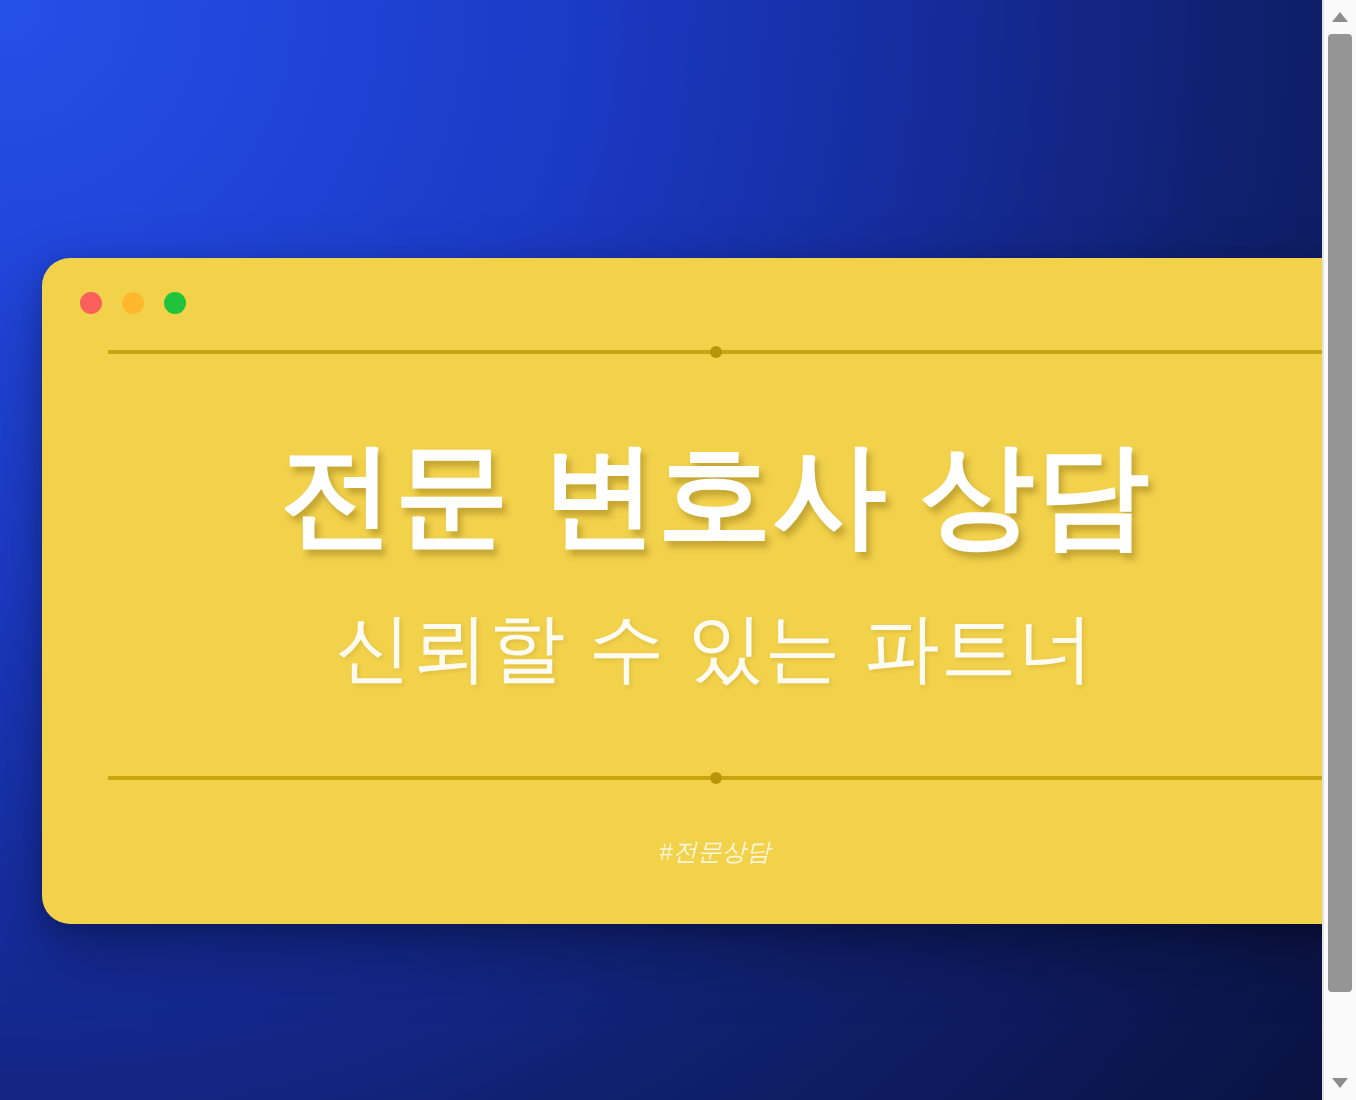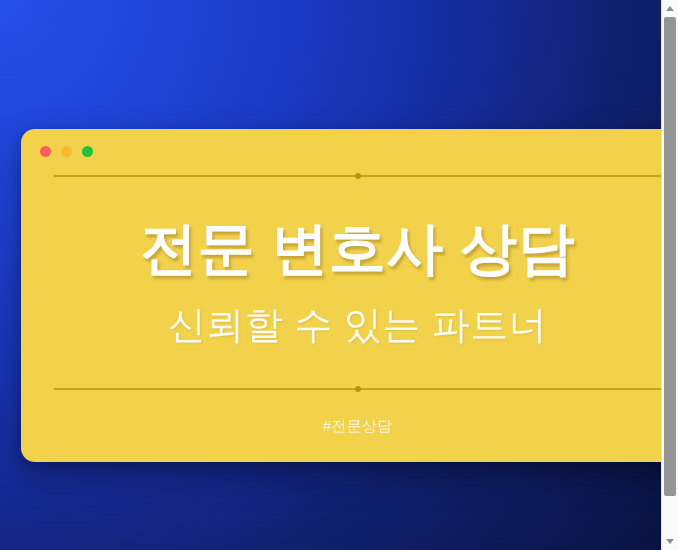--- a/index.html
+++ b/index.html
@@ -139,21 +139,22 @@
 
   
   #hashtag-row {
     flex: none;
     height: 72px;
     display: flex;
     align-items: center;
     justify-content: center;
   }
   #hashtag {
-    font-size: 15px;
+    font-size: 12px;
+    font-style: italic;
     font-weight: 400;
     color: rgba(255, 255, 255, 0.80);
     letter-spacing: 0.2px;
   }
 
   
   #scrollbar {
     position: absolute;
     right: 0;
     top: 0;

